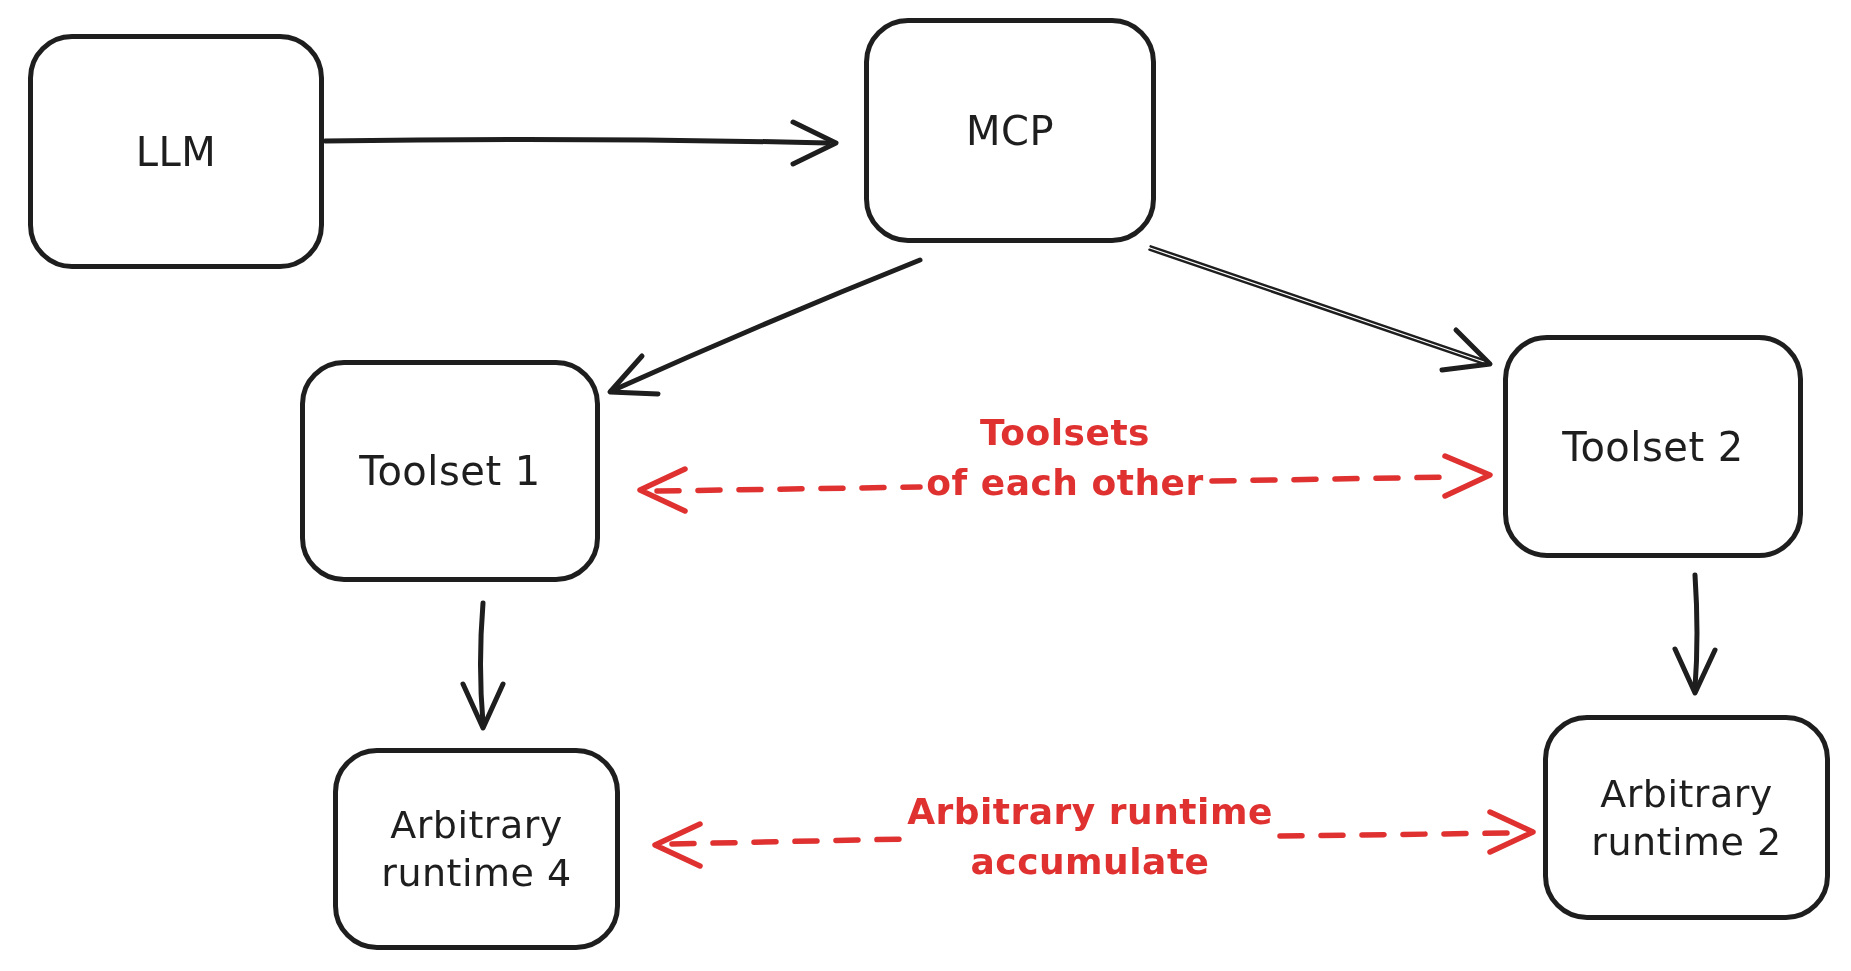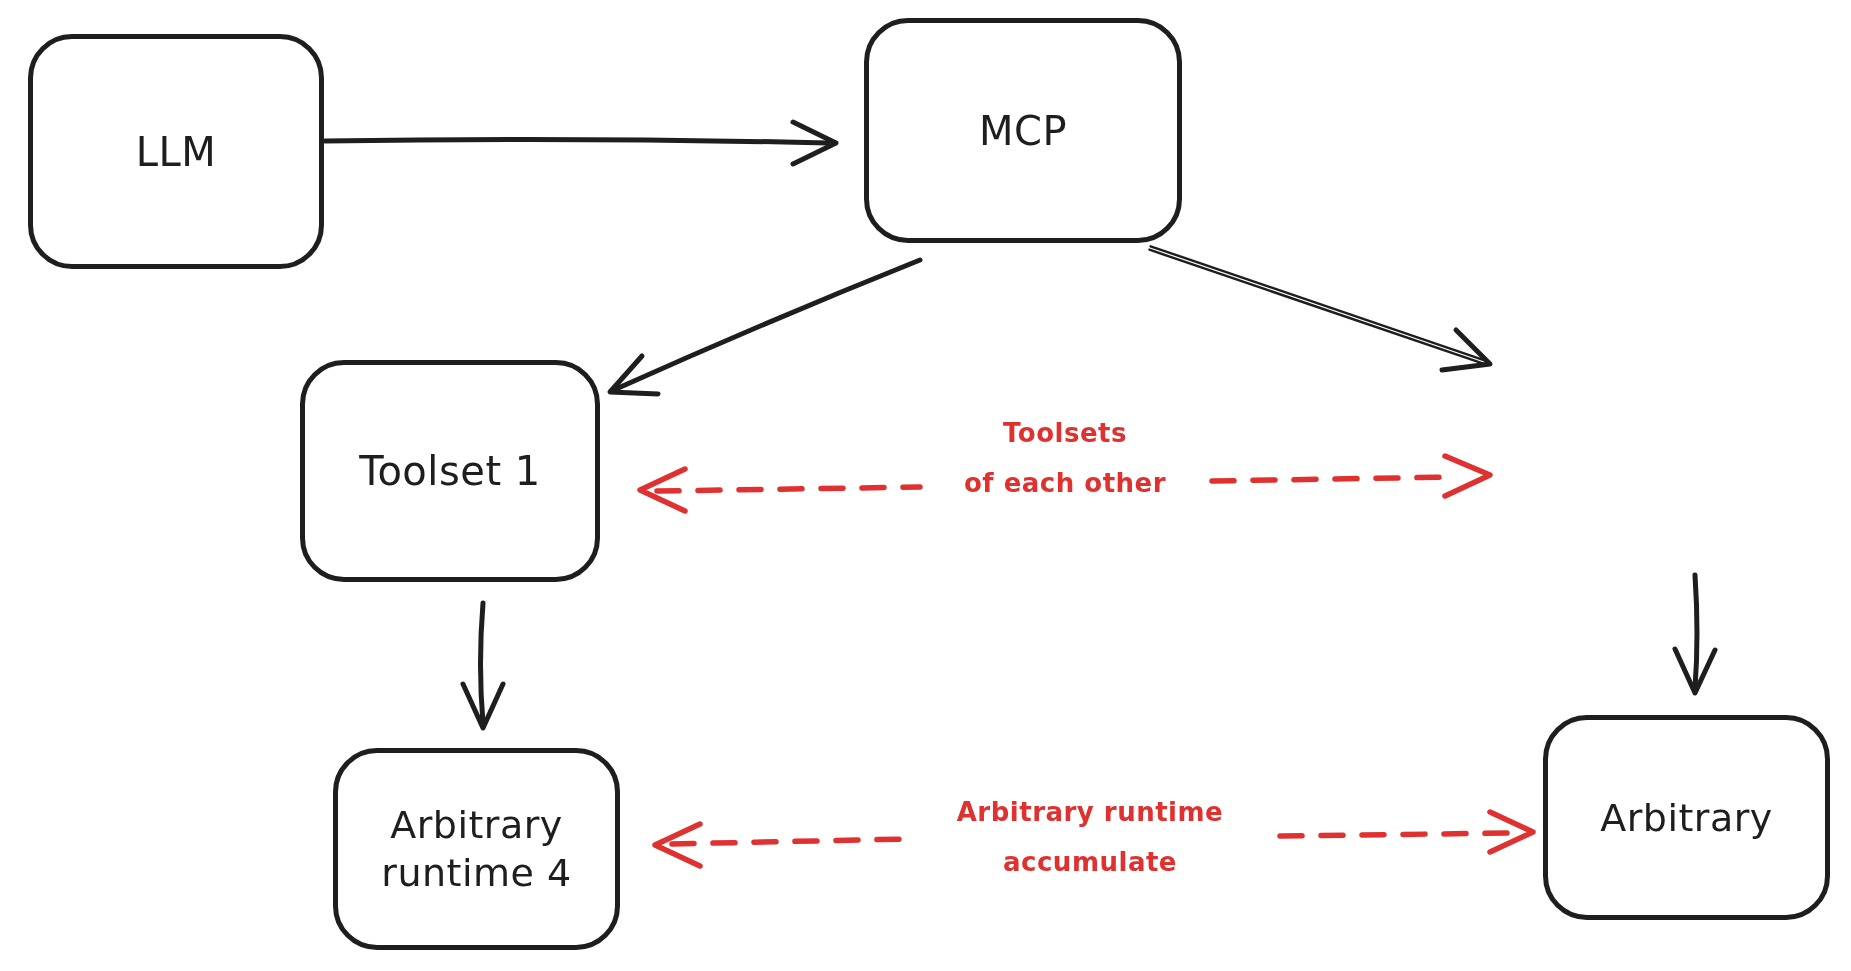--- a/index.html
+++ b/index.html
@@ -51,30 +51,30 @@
     align-items: center; justify-content: center;
     text-align: center;
     font-size: 40px;
     letter-spacing: 0.5px;
   }
   .node .node-line {
     font-size: 38px;
     line-height: 48px;
   }
   #node-llm      { left: 28px;   top: 34px;  width: 296px; height: 235px; }
-  #node-mcp      { left: 864px;  top: 18px;  width: 318px; height: 225px; }
+  #node-mcp      { left: 864px;  top: 18px;  width: 292px; height: 225px; }
   #node-toolset1 { left: 300px;  top: 360px; width: 300px; height: 222px; }
   #node-toolset2 { left: 1503px; top: 335px; width: 300px; height: 223px; }
   #node-runtime1 { left: 333px;  top: 748px; width: 287px; height: 202px; }
   #node-runtime2 { left: 1543px; top: 715px; width: 287px; height: 205px; }
   .annotation {
     position: absolute;
     color: var(--annotation);
     text-align: center;
-    font-size: 26px;
+    font-size: 36px;
     line-height: 50px;
     font-weight: bold;
     letter-spacing: 0.5px;
   }
   #annotation-toolsets { left: 875px; top: 408px; width: 380px; }
   #annotation-runtimes { left: 880px; top: 787px; width: 420px; }
 </style>
 </head>
 <body>
 
@@ -128,28 +128,32 @@
   </div>
 
   <div class="node" id="node-mcp">
     <span>MCP</span>
   </div>
 
   <div class="node" id="node-toolset1">
     <span>Toolset 1</span>
   </div>
 
+  <div class="node" id="node-toolset2">
+    <span>Toolset 2</span>
+  </div>
 
   <div class="node" id="node-runtime1">
     <div class="node-line">Arbitrary</div>
     <div class="node-line">runtime 4</div>
   </div>
 
   <div class="node" id="node-runtime2">
     <div class="node-line">Arbitrary</div>
+    <div class="node-line">runtime 2</div>
   </div>
 
   <div class="annotation" id="annotation-toolsets">
     <div>Toolsets</div>
     <div>of each other</div>
   </div>
 
   <div class="annotation" id="annotation-runtimes">
     <div>Arbitrary runtime</div>
     <div>accumulate</div>

